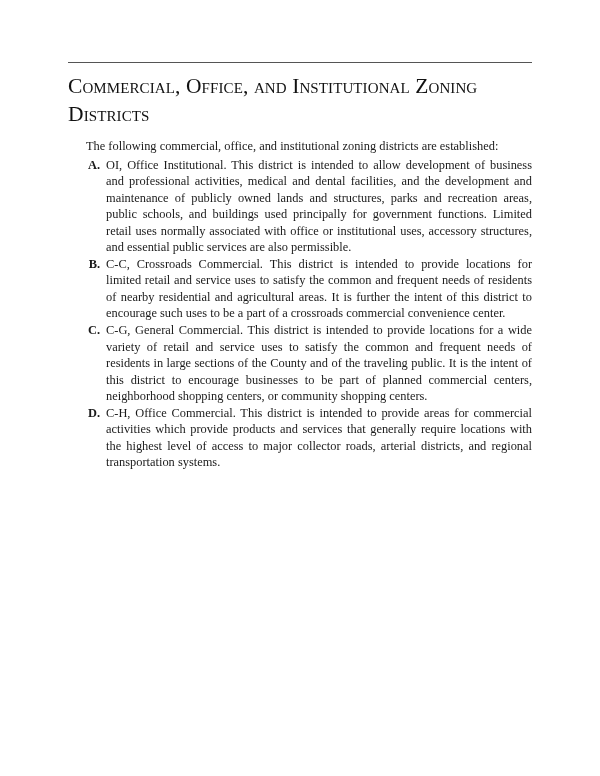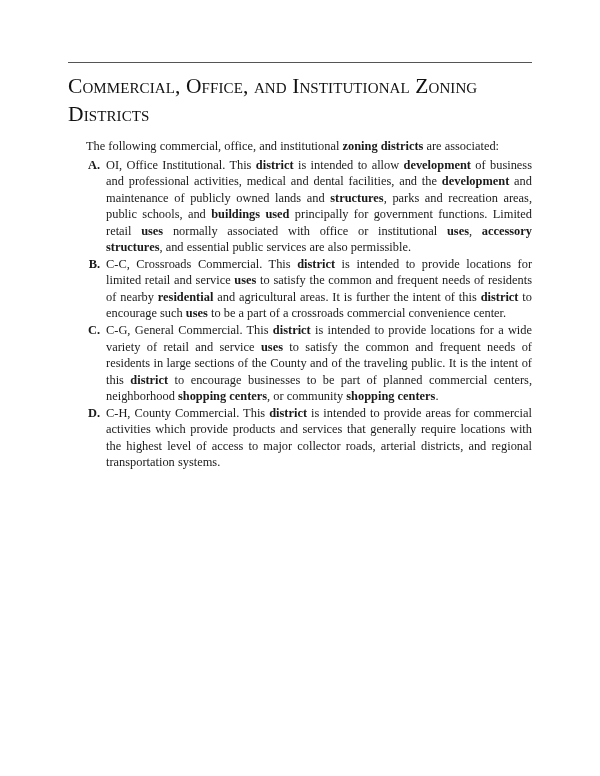--- a/index.html
+++ b/index.html
@@ -63,35 +63,35 @@
   ol.items > li .marker {
     position: absolute;
     left: 0;
     top: 0;
     width: 18px;
     text-align: right;
     font-weight: bold;
     font-size: 12.4px;
   }
   b, strong {
-    font-weight: bold;
+    font-weight: normal;
   }
   .t {
     
   }
 </style>
 </head>
 <body>
 
 <div class="page">
   <hr class="rule">
 
   <h1 class="doc-title">Commercial, Office, and Institutional Zoning Districts</h1>
 
-  <p class="intro"><span class="t">The  following  commercial,  office,  and  institutional  </span><b class="t">zoning districts</b><span class="t">  are associated:</span></p>
+  <p class="intro"><span class="t">The  following  commercial,  office,  and  institutional  </span><b class="t">zoning districts</b><span class="t">  are established:</span></p>
 
   <ol class="items">
       <li><span class="marker">A.</span><span><span class="t">OI, Office Institutional.  This </span><b class="t">district</b><span class="t"> is intended to allow </span><b class="t">development</b><span class="t"> of business and professional activities, medical and dental facilities, and the </span><b class="t">development</b><span class="t"> and maintenance of publicly owned lands and </span><b class="t">structures</b><span class="t">, parks and recreation areas, public schools, and </span><b class="t">buildings used</b><span class="t"> principally for government functions.  Limited retail </span><b class="t">uses</b><span class="t"> normally associated with office or institutional </span><b class="t">uses</b><span class="t">, </span><b class="t">accessory structures</b><span class="t">, and essential public services are also permissible.</span></span></li>
       <li><span class="marker">B.</span><span><span class="t">C-C, Crossroads Commercial.  This </span><b class="t">district</b><span class="t"> is intended to provide locations for limited retail and service </span><b class="t">uses</b><span class="t"> to satisfy the common and frequent needs of residents of nearby </span><b class="t">residential</b><span class="t"> and agricultural areas.  It is further the intent of this </span><b class="t">district</b><span class="t"> to encourage such </span><b class="t">uses</b><span class="t"> to be a part of a crossroads commercial convenience center.</span></span></li>
       <li><span class="marker">C.</span><span><span class="t">C-G, General Commercial.  This </span><b class="t">district</b><span class="t"> is intended to provide locations for a wide variety of retail and service </span><b class="t">uses</b><span class="t"> to satisfy the common and frequent needs of residents in large sections of the County and of the traveling public.  It is the intent of this </span><b class="t">district</b><span class="t"> to encourage businesses to be part of planned commercial centers, neighborhood </span><b class="t">shopping centers</b><span class="t">, or community </span><b class="t">shopping centers</b><span class="t">.</span></span></li>
-      <li><span class="marker">D.</span><span><span class="t">C-H, County Commercial.  This </span><b class="t">district</b><span class="t"> is intended to provide areas for commercial activities which provide products and services that generally require locations with the highest level of access to major collector roads, arterial districts, and regional transportation systems.</span></span></li>
+      <li><span class="marker">D.</span><span><span class="t">C-H, Office Commercial.  This </span><b class="t">district</b><span class="t"> is intended to provide areas for commercial activities which provide products and services that generally require locations with the highest level of access to major collector roads, arterial districts, and regional transportation systems.</span></span></li>
     </ol>
 </div>
 
 </body></html>

